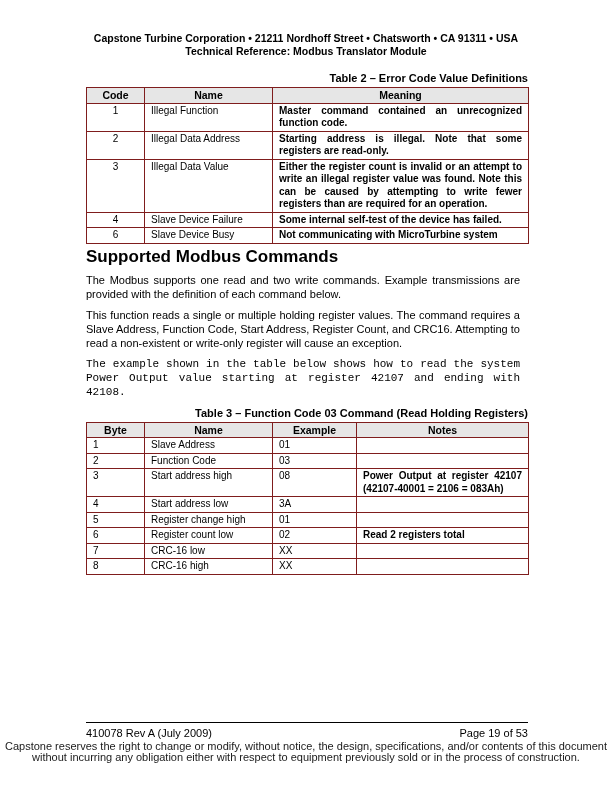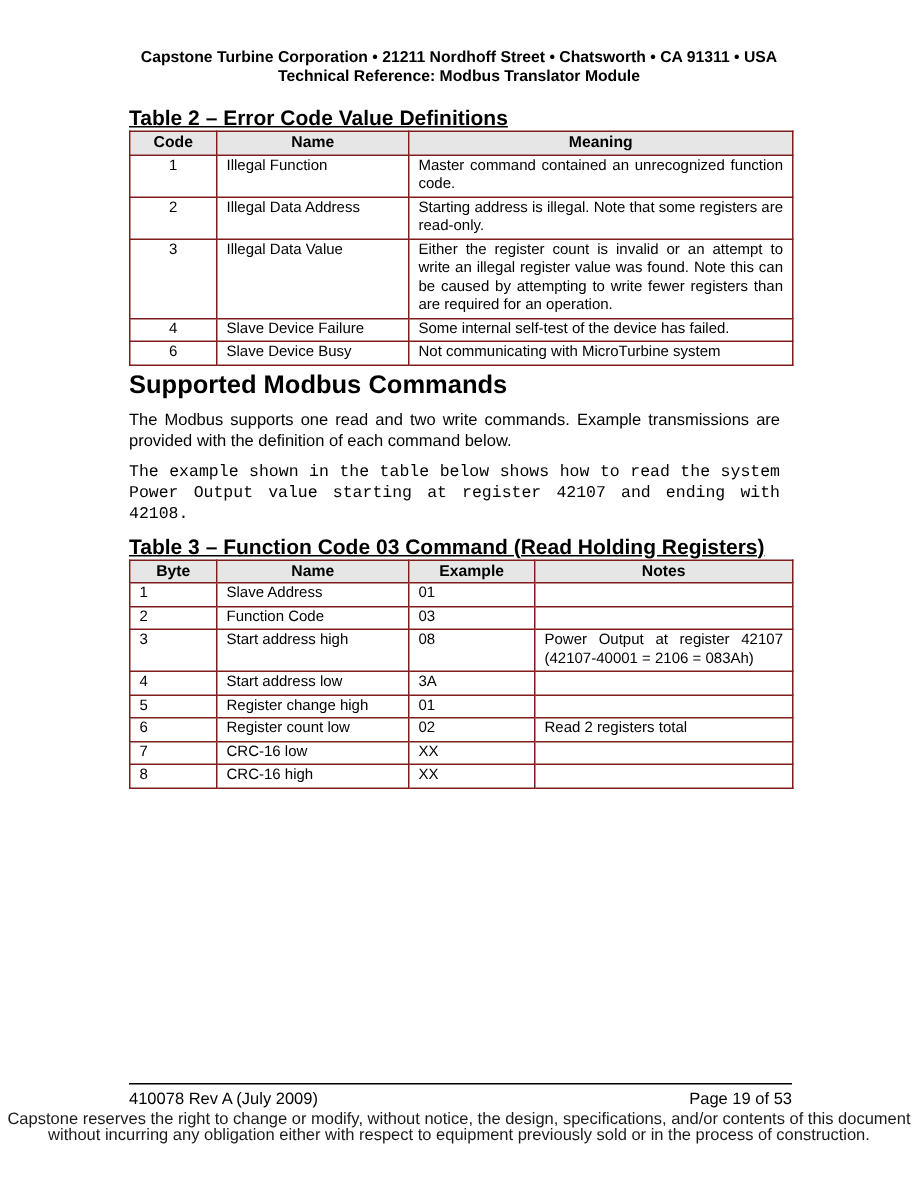--- a/index.html
+++ b/index.html
@@ -9,37 +9,36 @@
   }
   
   .doc-header {
     position:absolute; top:32px; left:0; width:612px;
     text-align:center; font-weight:bold; font-size:10.5px; line-height:13px;
   }
   
   .content { position:absolute; top:72px; left:86px; width:442px; }
 
   .table-caption {
-    text-align:left; font-weight:bold; font-size:14px; line-height:13px;
+    text-align:right; font-weight:bold; font-size:11px; line-height:13px;
     margin:0 0 2px 0;
-    text-decoration:underline;
   }
   table.doc-table {
     border-collapse:collapse; table-layout:fixed; width:442px;
     font-size:10px; line-height:12.5px; margin:0;
   }
   table.doc-table th, table.doc-table td {
     border:1px solid #7f1d1d; padding:1px 6px; vertical-align:top;
     overflow:hidden;
   }
   table.doc-table th {
     background:#e6e6e6; text-align:center; font-weight:bold; font-size:10.5px;
   }
   td.c-center { text-align:center; }
-  td.c-just   { text-align:justify; }
+  td.c-just   { text-align:justify;font-weight:bold; }
 
   h1.sec-heading {
     font-size:17px; line-height:18px; font-weight:bold;
     margin:4px 0 7px 0;
   }
   h2.sub-heading {
     font-size:13px; line-height:14px; font-weight:bold;
     margin:10px 0 7px 0;
   }
   p.body-text {
@@ -115,20 +114,21 @@
           <td class="c-just">Not communicating with MicroTurbine system</td>
         </tr>
       </tbody>
     </table>
 
     <h1 class="sec-heading">Supported Modbus Commands</h1>
 
     <p class="body-text">The Modbus supports one read and two write commands. Example transmissions are provided with the definition of each command below.</p>
 
 
+    <p class="body-text">This function reads a single or multiple holding register values. The command requires a Slave Address, Function Code, Start Address, Register Count, and CRC16. Attempting to read a non-existent or write-only register will cause an exception.</p>
 
     <p class="body-text tight">The example shown in the table below shows how to read the system Power Output value starting at register 42107 and ending with 42108.</p>
 
     <div class="table-caption" style="margin-top:7px">Table 3 – Function Code 03 Command (Read Holding Registers)</div>
 
     <table class="doc-table">
       <colgroup>
           <col style="width:58px">
           <col style="width:128px">
           <col style="width:84px">

